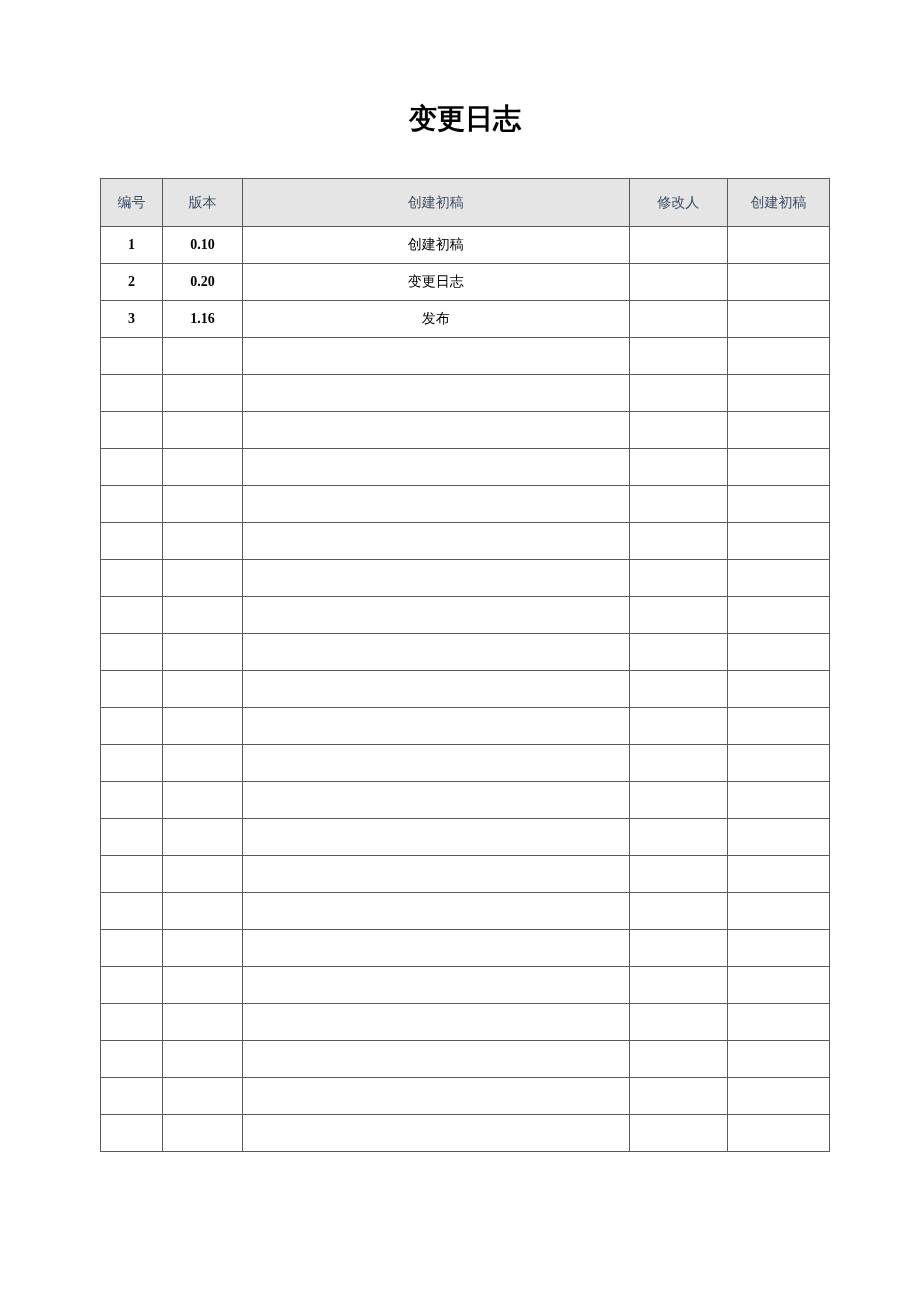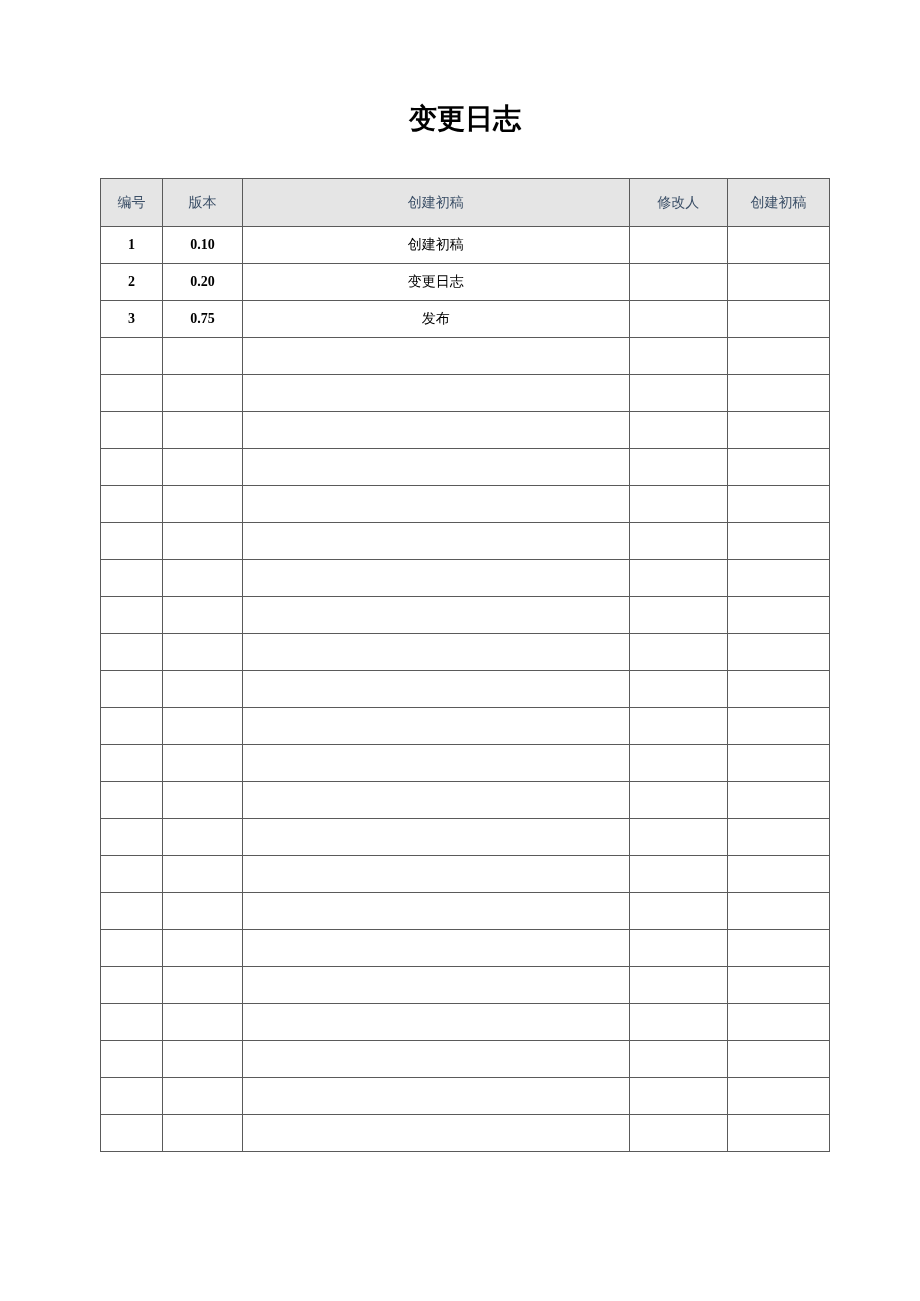--- a/index.html
+++ b/index.html
@@ -104,21 +104,21 @@
       </tr>
       <tr>
         <td class="cell-index">2</td>
         <td class="cell-version">0.20</td>
         <td class="cell-content">变更日志</td>
         <td class="cell-author"></td>
         <td class="cell-date"></td>
       </tr>
       <tr>
         <td class="cell-index">3</td>
-        <td class="cell-version">0.75</td>
+        <td class="cell-version">1.16</td>
         <td class="cell-content">发布</td>
         <td class="cell-author"></td>
         <td class="cell-date"></td>
       </tr>
       <tr>
         <td class="cell-index"></td>
         <td class="cell-version"></td>
         <td class="cell-content"></td>
         <td class="cell-author"></td>
         <td class="cell-date"></td>

